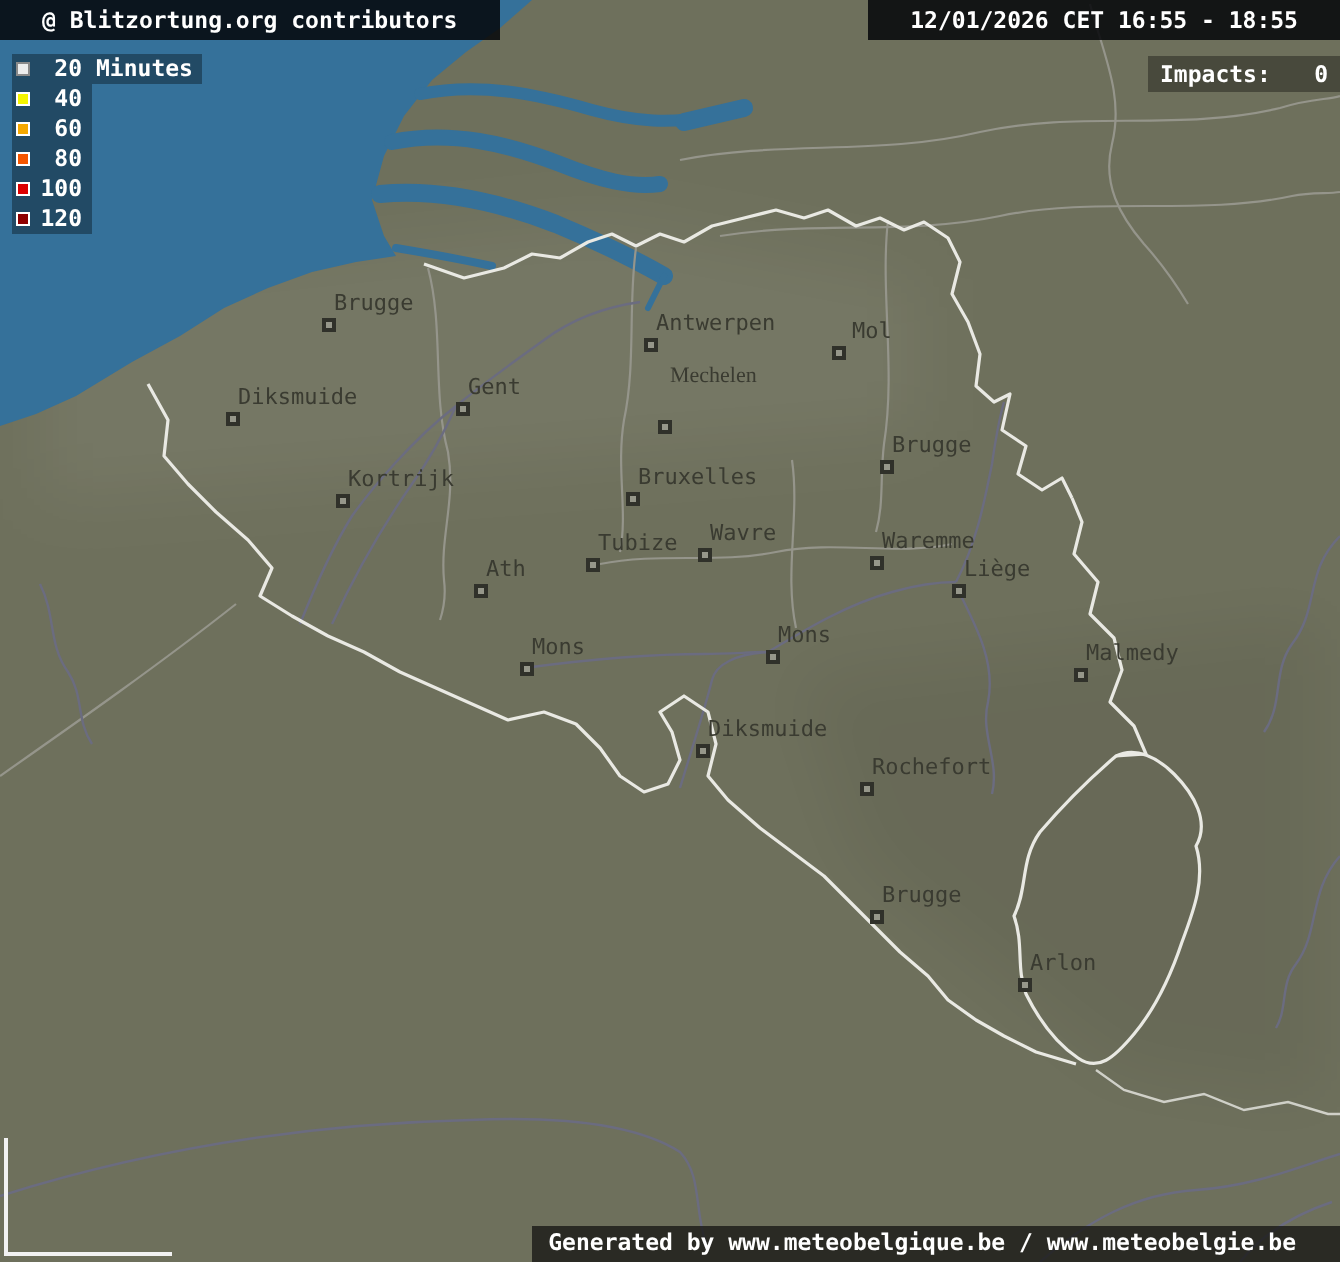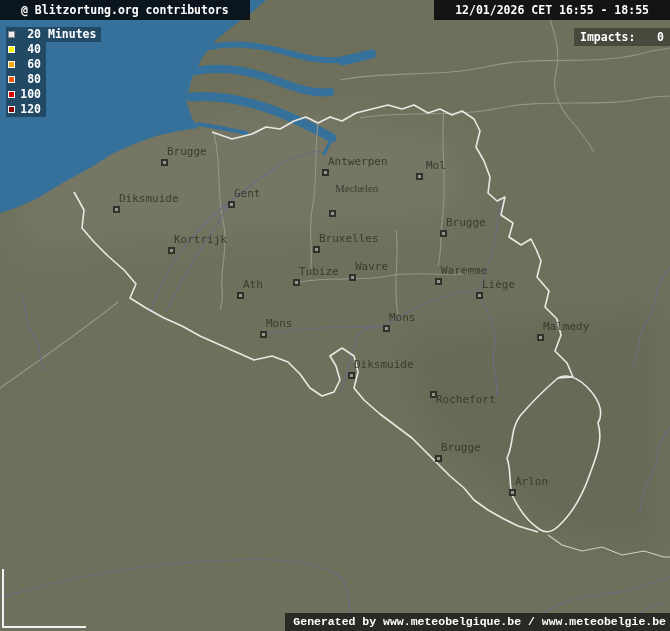--- a/index.html
+++ b/index.html
@@ -35,21 +35,21 @@
     display:flex;align-items:center;height:15px;width:max-content;
     background:rgba(0,0,0,.34);padding:0 5px 0 2px;
     color:#fff;font-weight:bold;font-size:11.5px;line-height:13px;white-space:pre;
   }
   .swatch{width:7px;height:7px;box-sizing:border-box;border:1px solid #fff;margin-right:5px;flex:none;}
   .num{min-width:21px;text-align:right;display:inline-block;}
   .suffix{margin-left:7px;}
 
   .footer{
     position:absolute;right:0;bottom:0;background:rgba(25,25,23,.8);color:#fff;
-    font-weight:bold;font-size:11.5px;line-height:13px;padding:2px 4px 3px 8px;white-space:pre;font-family:Liberation Mono, monospace;
+    font-weight:bold;font-size:11.5px;line-height:13px;padding:2px 22px 3px 8px;white-space:pre;
   }
 
   .city-marker{
     position:absolute;width:7px;height:7px;box-sizing:border-box;
     background:var(--minner,#96978a);border:2px solid var(--mouter,#30312a);
   }
   .city-label{
     position:absolute;font-size:11px;line-height:12px;color:var(--clabel,#3a3b31);white-space:pre;
   }
 </style>
@@ -161,21 +161,21 @@
       <div class="city-label" style="left: 482px; top: 279px;">Liège</div>
       <div class="city-marker" style="left: 260px; top: 331px;"></div>
       <div class="city-label" style="left: 266px; top: 318px;">Mons</div>
       <div class="city-marker" style="left: 383px; top: 325px;"></div>
       <div class="city-label" style="left: 389px; top: 312px;">Mons</div>
       <div class="city-marker" style="left: 537px; top: 334px;"></div>
       <div class="city-label" style="left: 543px; top: 321px;">Malmedy</div>
       <div class="city-marker" style="left: 348px; top: 372px;"></div>
       <div class="city-label" style="left: 354px; top: 359px;">Diksmuide</div>
       <div class="city-marker" style="left: 430px; top: 391px;"></div>
-      <div class="city-label" style="left: 436px; top: 394px;">Rochefort</div>
+      <div class="city-label" style="left: 436px; top: 378px;">Rochefort</div>
       <div class="city-marker" style="left: 435px; top: 455px;"></div>
       <div class="city-label" style="left: 441px; top: 442px;">Brugge</div>
       <div class="city-marker" style="left: 509px; top: 489px;"></div>
       <div class="city-label" style="left: 515px; top: 476px;">Arlon</div>
     </div>
 
   <div class="hdr hdr-left">@ Blitzortung.org contributors</div>
   <div class="hdr hdr-right">12/01/2026 CET 16:55 - 18:55</div>
 
   <div class="impacts">

